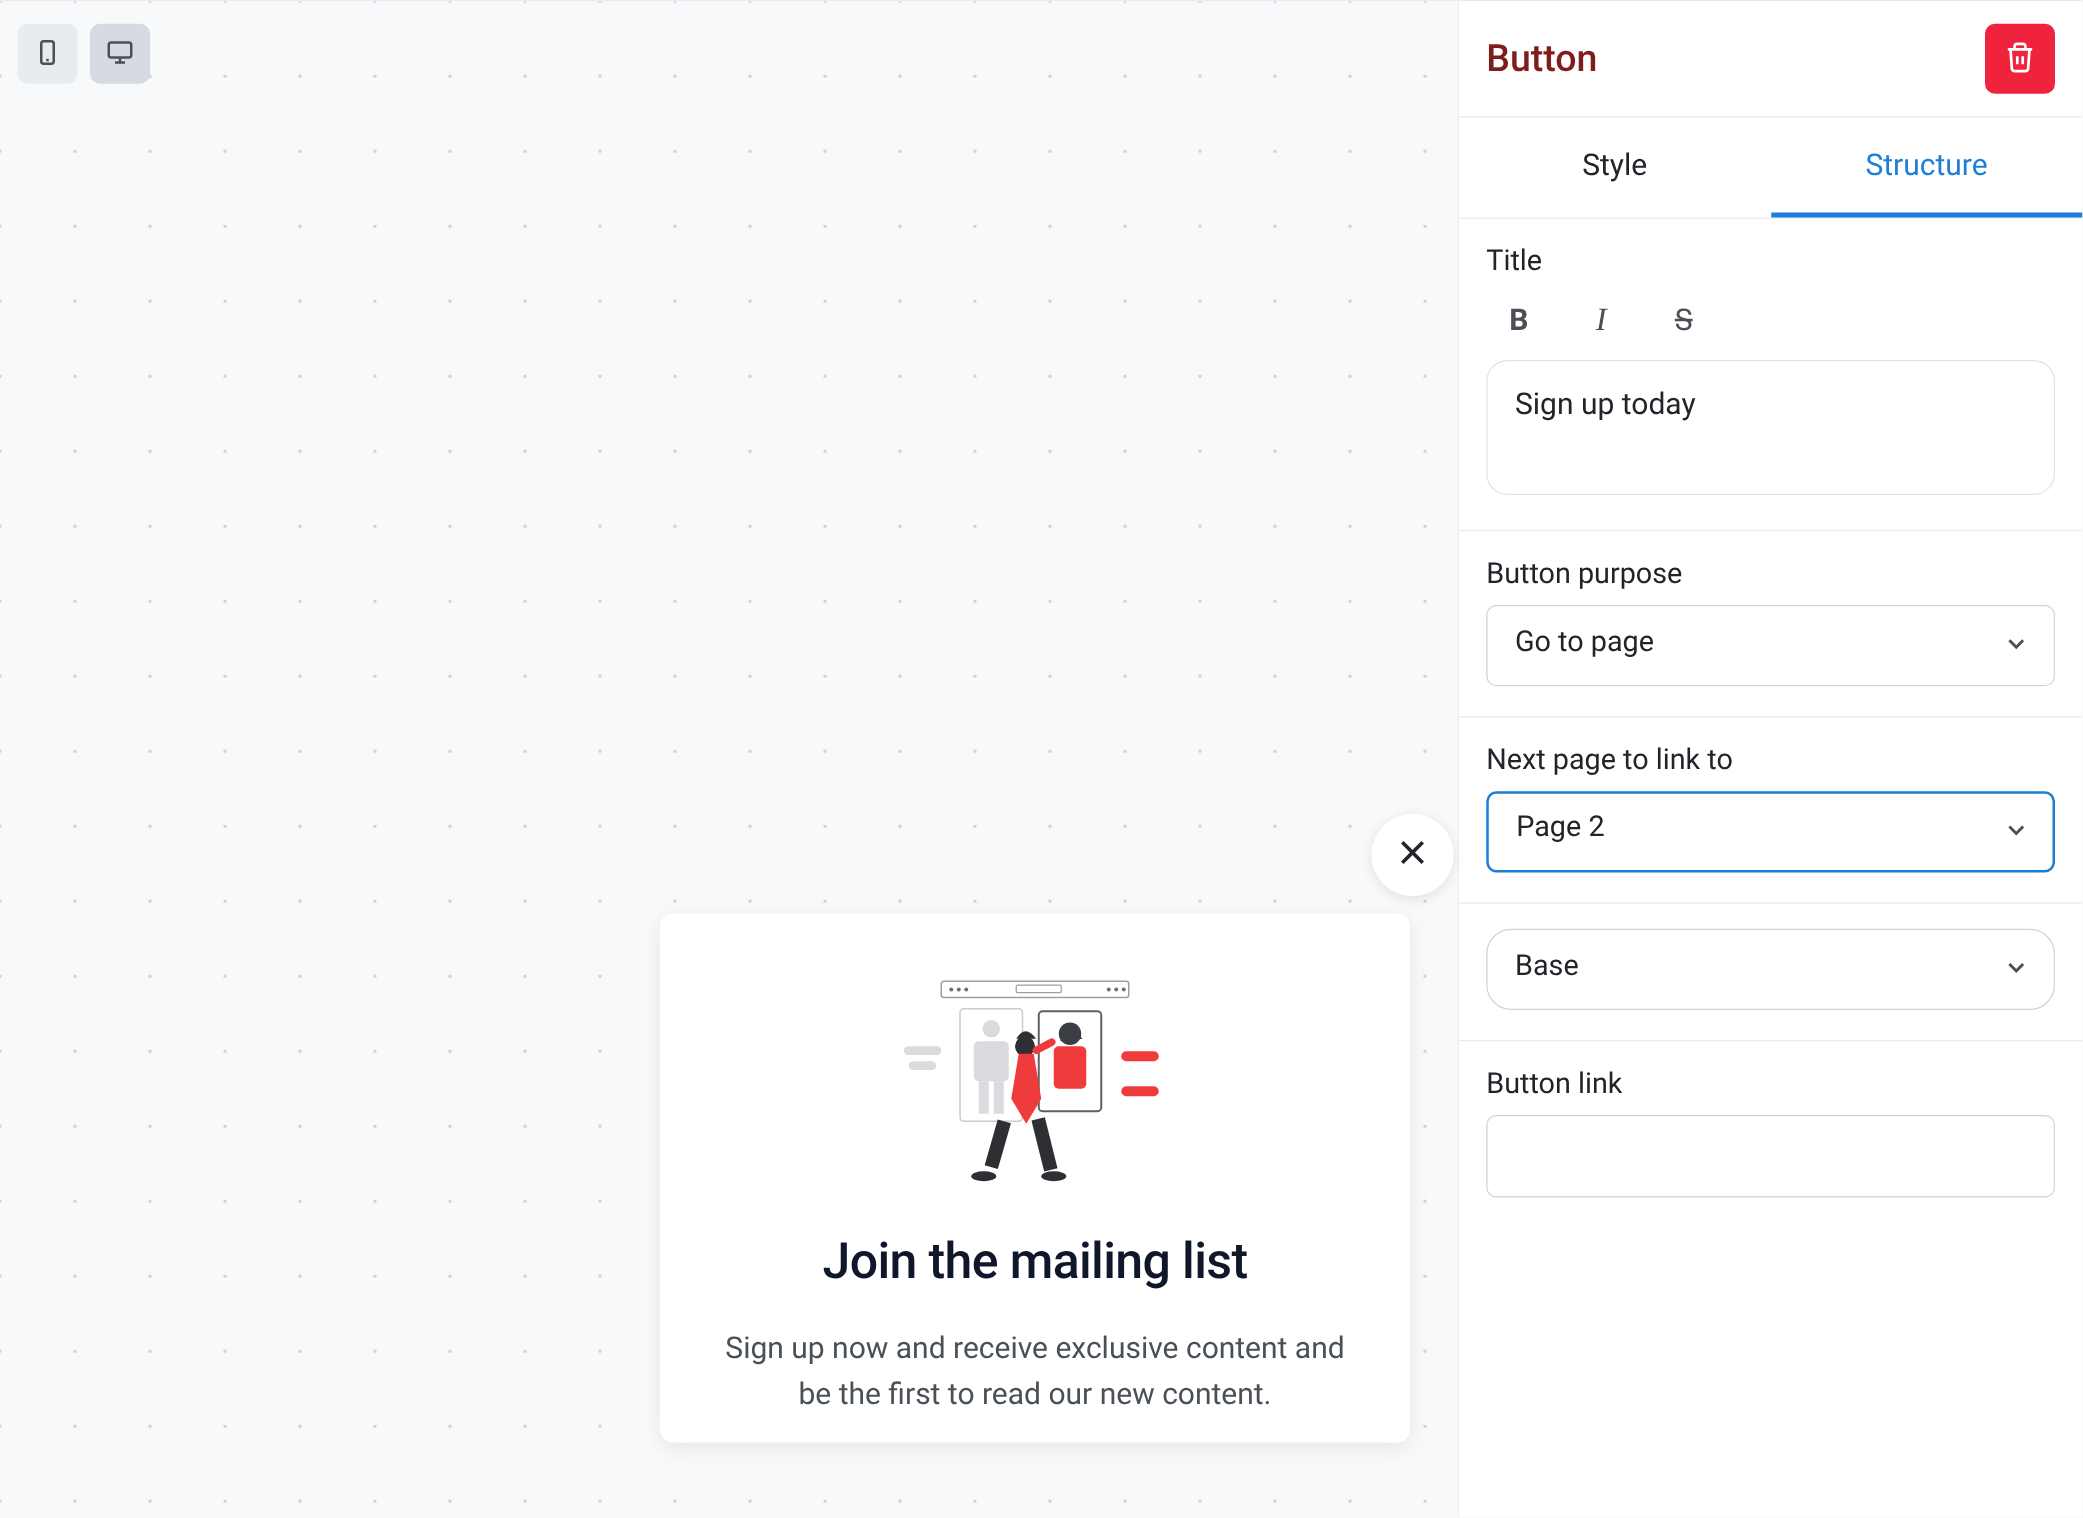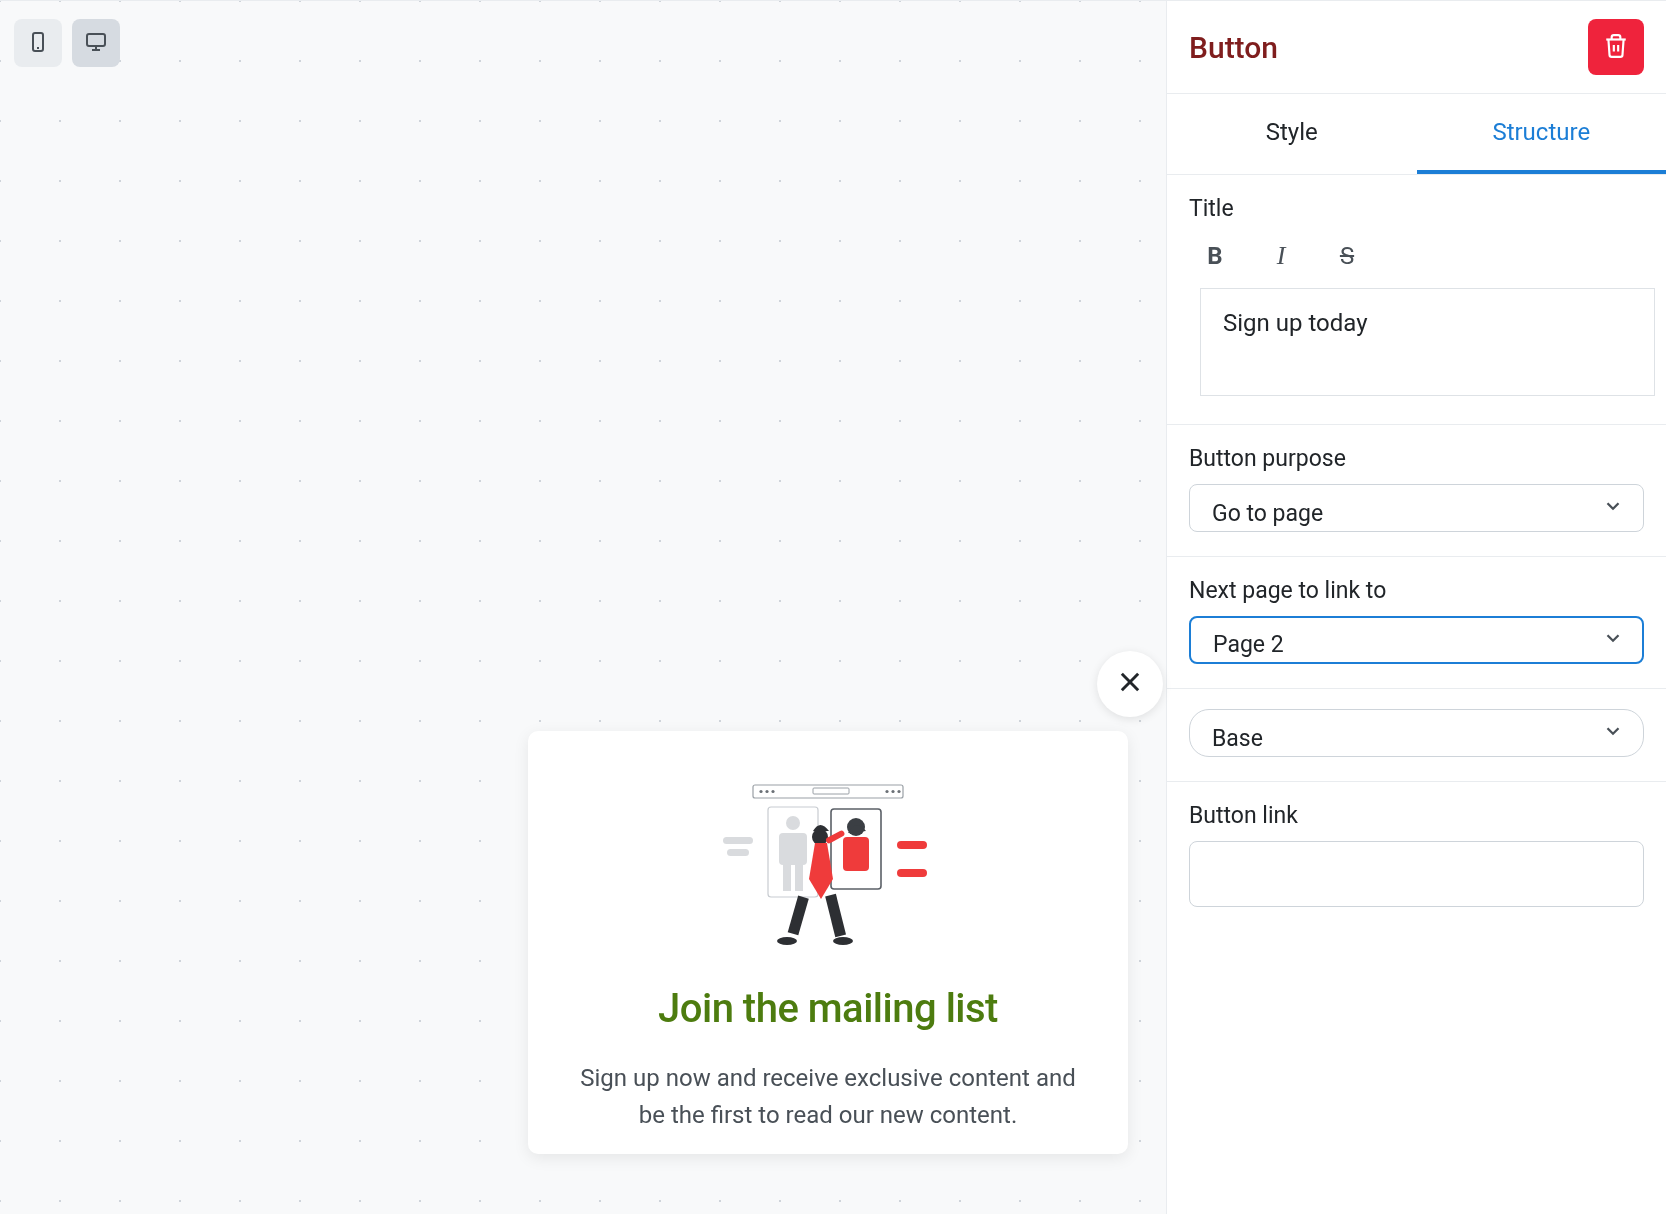--- a/index.html
+++ b/index.html
@@ -15,21 +15,21 @@
 .device-btn.inactive { background: #e9ecef; }
 .device-btn.active { background: #d6dbe1; }
 .device-btn svg { width: 24px; height: 24px; stroke: #495057; fill: none; stroke-width: 2; }
 
 
 .popup { position: absolute; left: 528px; top: 730px; width: 600px; background: #fff; border-radius: 10px; box-shadow: 0 4px 16px rgba(0,0,0,0.08); padding: 48px 40px 20px; text-align: center; }
 .close-badge { position: absolute; top: -80px; right: -35px; width: 66px; height: 66px; border-radius: 50%; background: #fff; box-shadow: 0 2px 10px rgba(0,0,0,0.1); display: flex; align-items: center; justify-content: center; cursor: pointer; }
 .close-badge svg { width: 28px; height: 28px; stroke: #212529; stroke-width: 2.5; }
 
 .illustration { margin: 0 auto 36px; width: 230px; height: 170px; position: relative; }
-.popup h1 { font-size: 40px; font-weight: 500; color: #4d7c0f; margin-bottom: 28px; letter-spacing: -0.5px; }
+.popup h1 { font-size: 40px; font-weight: 500; color: #0f172a; margin-bottom: 28px; letter-spacing: -0.5px; }
 .popup p { font-size: 24px; line-height: 1.55; color: #495057; }
 
 
 .sidebar { width: 500px; background: #fff; border-left: 1px solid #e9ecef; display: flex; flex-direction: column; }
 .sb-header { display: flex; align-items: center; justify-content: space-between; padding: 18px 22px 18px 22px; border-bottom: 1px solid #e9ecef; }
 .sb-header h2 { font-size: 30px; font-weight: 500; color: #7f1d1d; }
 .delete-btn { width: 56px; height: 56px; background: #ef233c; border-radius: 8px; border: none; display: flex; align-items: center; justify-content: center; cursor: pointer; }
 .delete-btn svg { width: 26px; height: 26px; stroke: #fff; fill: none; stroke-width: 2; }
 
 .tabs { display: flex; border-bottom: 1px solid #e9ecef; }
@@ -39,24 +39,24 @@
 .section { padding: 20px 22px 24px; border-bottom: 1px solid #e9ecef; }
 .section:last-child { border-bottom: none; }
 .section-label { font-size: 23px; color: #212529; margin-bottom: 12px; }
 
 .format-row { display: flex; gap: 34px; padding: 6px 10px 16px; }
 .fmt-btn { width: 32px; height: 32px; display: flex; align-items: center; justify-content: center; cursor: pointer; font-size: 24px; color: #495057; }
 .fmt-b { font-weight: 700; }
 .fmt-i { font-style: italic; font-family: serif; font-size: 26px; }
 .fmt-s { text-decoration: line-through; }
 
-.text-input { width: 100%; min-height: 108px; border: 1px solid #dee2e6; border-radius: 0; padding: 20px 22px; font-size: 24px; color: #212529; resize: none; font-family: inherit; margin-left: 11px; }
+.text-input { width: 100%; min-height: 108px; border: 1px solid #dee2e6; border-radius: 17px; padding: 20px 22px; font-size: 24px; color: #212529; resize: none; font-family: inherit; }
 
 .select-wrap { position: relative; }
-.select { width: 100%; height: 48px; border: 1px solid #ced4da; border-radius: 8px; padding: 0 22px; font-size: 23px; color: #212529; background: #fff; appearance: none; cursor: pointer; }
+.select { width: 100%; height: 65px; border: 1px solid #ced4da; border-radius: 8px; padding: 0 22px; font-size: 23px; color: #212529; background: #fff; appearance: none; cursor: pointer; }
 .select.focused { border: 2px solid #1c7ed6; }
 .chevron { position: absolute; right: 20px; top: 50%; transform: translateY(-50%); pointer-events: none; }
 .chevron svg { width: 22px; height: 22px; stroke: #495057; stroke-width: 2.5; fill: none; }
 
 .plain-input { width: 100%; height: 66px; border: 1px solid #ced4da; border-radius: 8px; padding: 0 22px; font-size: 23px; }
 </style>
 </head>
 <body>
 
 <div class="app">

